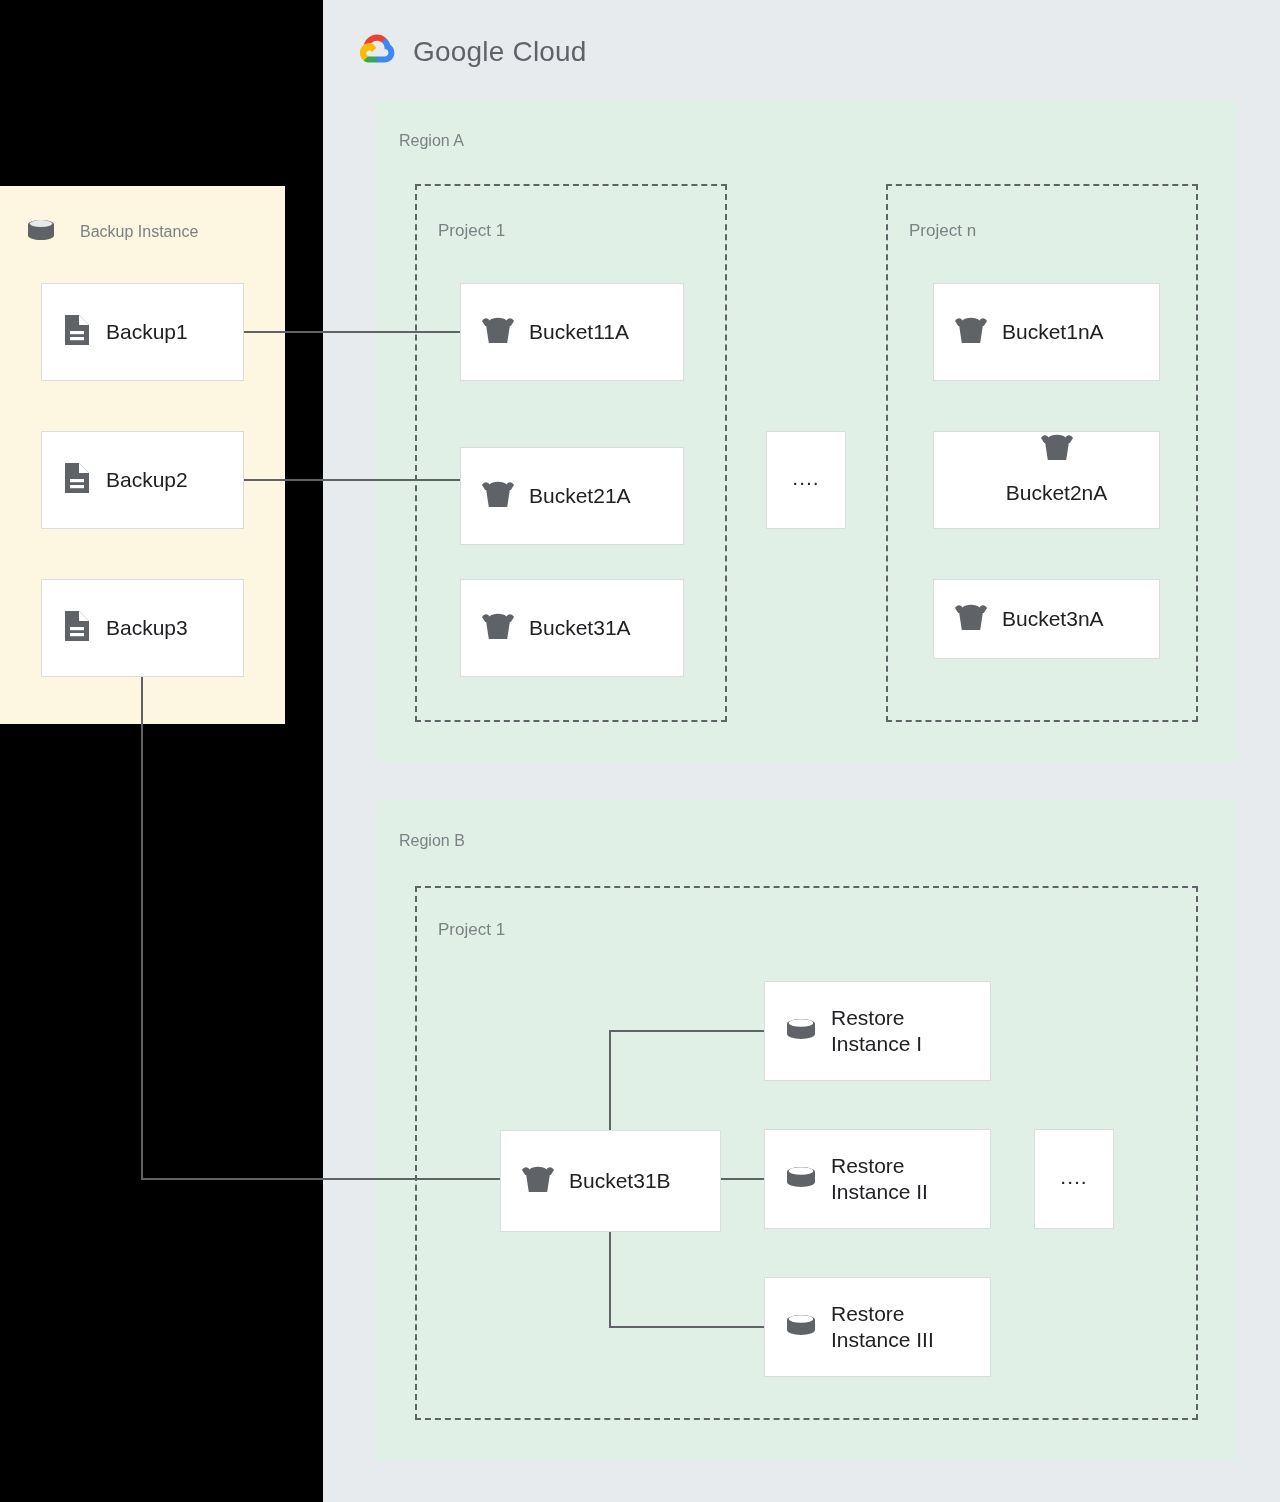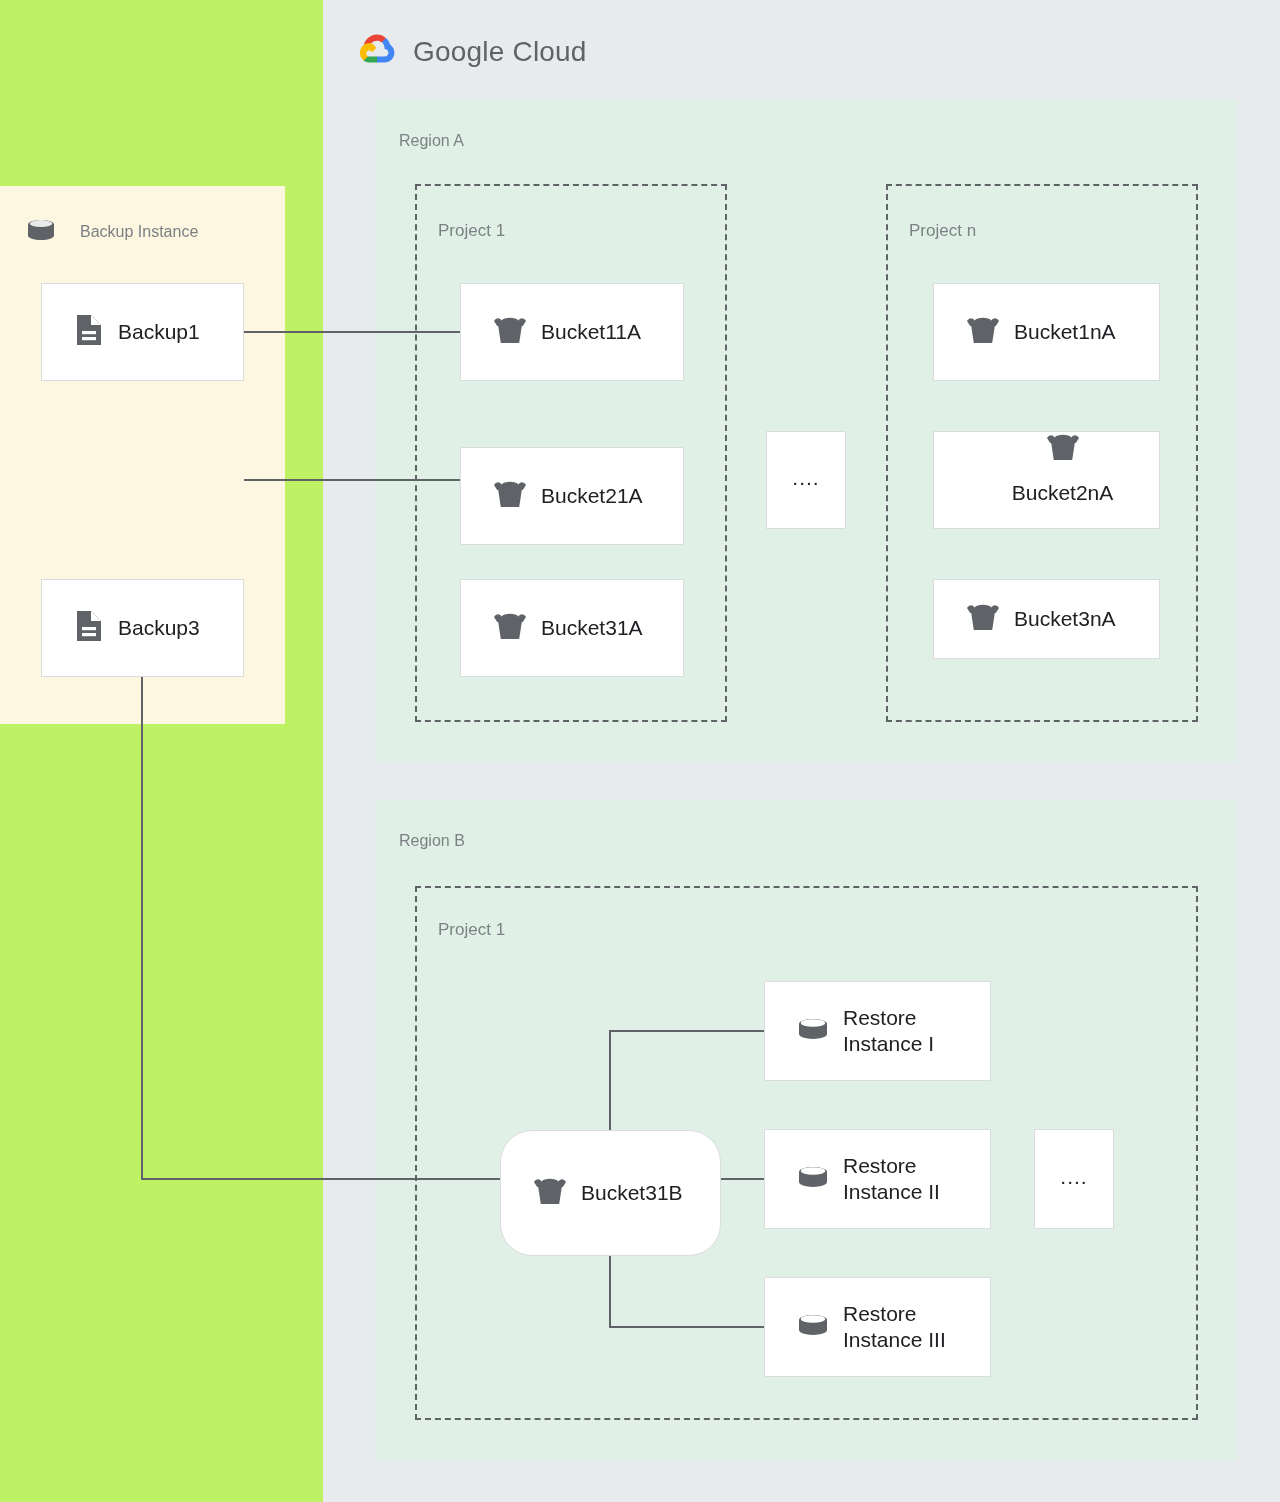--- a/index.html
+++ b/index.html
@@ -8,21 +8,21 @@
     background: #ffffff;
   }
   body {
     font-family: "Liberation Sans", "DejaVu Sans", sans-serif;
     -webkit-font-smoothing: antialiased;
   }
   #canvas {
     position: relative;
     width: 1280px;
     height: 1502px;
-    background: #bef264;
+    background: #000000;
     overflow: hidden;
   }
 
   
   .gcp-panel {
     position: absolute;
     left: 323px;
     top: 0px;
     width: 957px;
     height: 1502px;
@@ -102,21 +102,21 @@
 
   
   .card {
     position: absolute;
     background: #ffffff;
     border: 1px solid #dadce0;
     box-sizing: border-box;
     display: flex;
     align-items: center;
     gap: 14px;
-    padding-left: 32px;
+    padding-left: 20px;
   }
   .card-label {
     font-size: 21px;
     color: #202124;
     line-height: 1.22;
     white-space: pre-line;
   }
   .card.ellipsis {
     justify-content: center;
     padding-left: 0;
@@ -141,21 +141,21 @@
 
   
   .b1na { left: 933px; top: 283px; width: 227px; height: 98px; }
   .b2na { left: 933px; top: 431px; width: 227px; height: 98px; flex-direction: column; }
   .b3na { left: 933px; top: 579px; width: 227px; height: 80px; }
 
   
   .ellA { left: 766px; top: 431px; width: 80px; height: 98px; }
 
   
-  .b31b  { left: 500px; top: 1130px; width: 221px; height: 126px; border-radius: 32px; }
+  .b31b  { left: 500px; top: 1130px; width: 221px; height: 102px; }
   .ri1   { left: 764px; top: 981px;  width: 227px; height: 100px; }
   .ri2   { left: 764px; top: 1129px; width: 227px; height: 100px; }
   .ri3   { left: 764px; top: 1277px; width: 227px; height: 100px; }
   .ellB  { left: 1034px; top: 1129px; width: 80px; height: 100px; }
 
   
   #wires {
     position: absolute;
     left: 0; top: 0;
     width: 1280px;
@@ -226,29 +226,40 @@
     <span class="icon">
       <svg width="30" height="34" viewBox="0 0 30 34">
         <path d="M3 2 h14 l10 10 v20 h-24 z" fill="#5f6368"></path>
         <path d="M17 2 v10 h10 z" fill="#ffffff"></path>
         <rect x="8" y="18" width="14" height="3.2" fill="#ffffff"></rect>
         <rect x="8" y="24" width="14" height="3.2" fill="#ffffff"></rect>
       </svg>
     </span>
     <span class="card-label">Backup1</span>
   </div>
-  <div class="card bk3">
+  <div class="card bk2">
     <span class="icon">
       <svg width="30" height="34" viewBox="0 0 30 34">
         <path d="M3 2 h14 l10 10 v20 h-24 z" fill="#5f6368"></path>
         <path d="M17 2 v10 h10 z" fill="#ffffff"></path>
         <rect x="8" y="18" width="14" height="3.2" fill="#ffffff"></rect>
         <rect x="8" y="24" width="14" height="3.2" fill="#ffffff"></rect>
       </svg>
     </span>
+    <span class="card-label">Backup2</span>
+  </div>
+  <div class="card bk3">
+    <span class="icon">
+      <svg width="30" height="34" viewBox="0 0 30 34">
+        <path d="M3 2 h14 l10 10 v20 h-24 z" fill="#5f6368"></path>
+        <path d="M17 2 v10 h10 z" fill="#ffffff"></path>
+        <rect x="8" y="18" width="14" height="3.2" fill="#ffffff"></rect>
+        <rect x="8" y="24" width="14" height="3.2" fill="#ffffff"></rect>
+      </svg>
+    </span>
     <span class="card-label">Backup3</span>
   </div>
 
   <div class="card b11a">
     <span class="icon">
       <svg width="34" height="30" viewBox="0 0 34 30">
         <path d="M1 6 c2.2,-3.6 5.4,-3.6 7.6,-0.6 c2.4,-3.6 14.4,-3.6 16.8,0 c2.2,-3.0 5.4,-3.0 7.6,0.6 l-3.2,5 h-25.6 z" fill="#5f6368"></path>
         <path d="M5.2 11 h23.6 l-2.6,17 h-18.4 z" fill="#5f6368"></path>
       </svg>
     </span>

